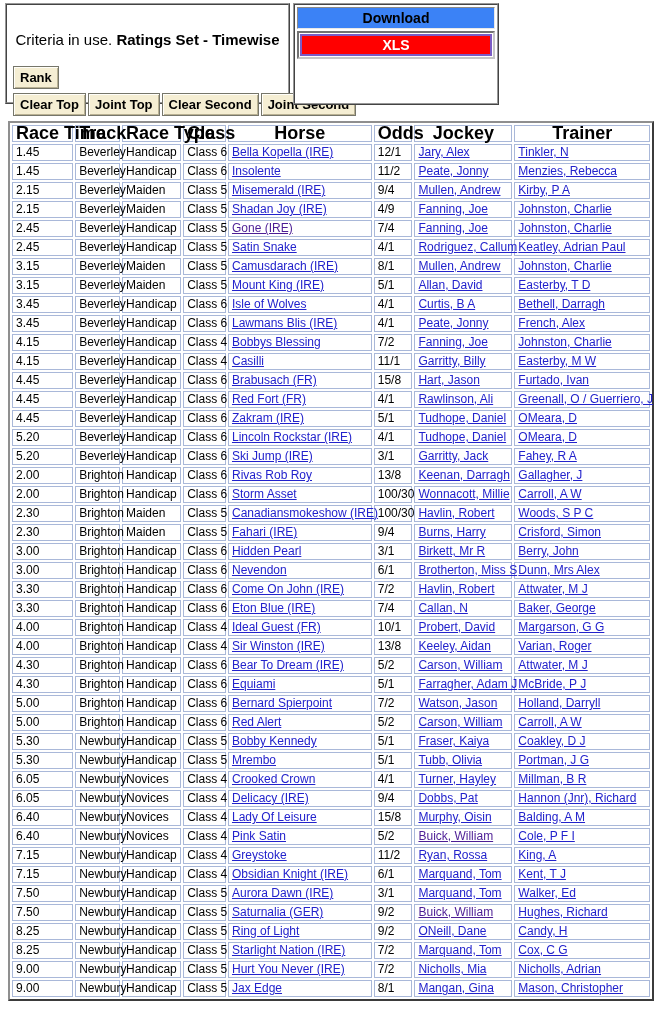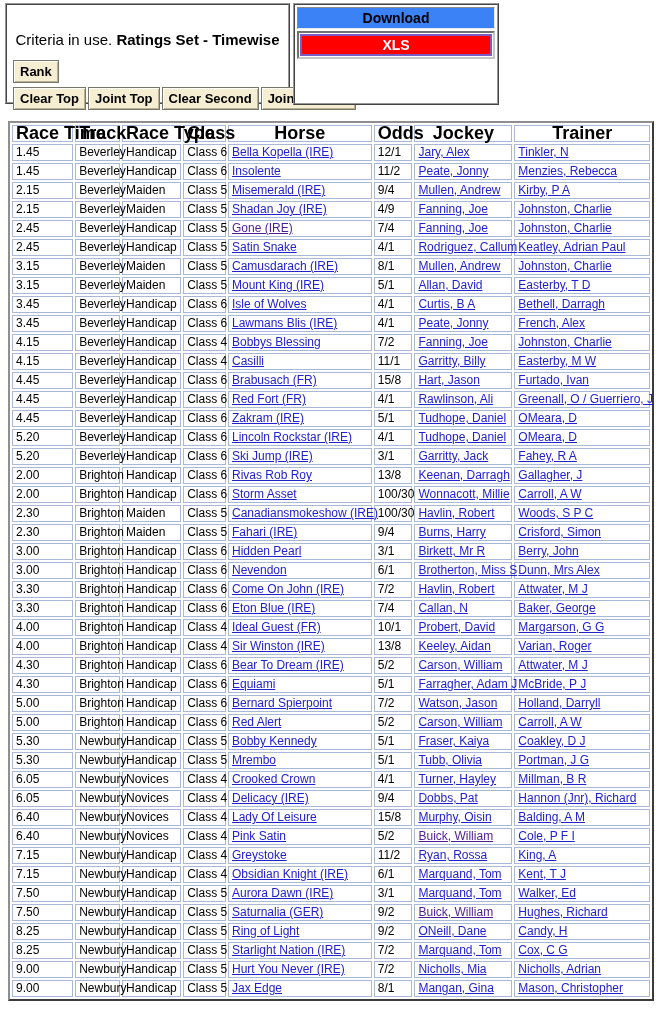--- a/index.html
+++ b/index.html
@@ -3,21 +3,21 @@
 <meta charset="utf-8">
 <style>
   html,body{margin:0;padding:0;background:#fff;color:#000;}
   body{width:661px;font-family:"Liberation Sans",sans-serif;}
 
   
   .top-section{display:flex;align-items:stretch;margin:3px 0 0 5px;}
   .criteria-box{width:269px;height:84px;border:2px ridge #989898;padding:7px 6px 6px 6px;background:#fff;}
   .criteria-line{font-size:15px;margin-top:19px;white-space:nowrap;text-align:center;}
   .bold{font-weight:bold;}
-  .rank-row{margin-top:12px;}
+  .rank-row{margin-top:18px;}
   .clear-row{margin-top:4px;display:flex;gap:2px;}
   .hbtn{font-family:"Liberation Sans",sans-serif;font-weight:bold;font-size:13px;color:#000;
         background:#f5eed3;border:1px solid #76766a;
         box-shadow:inset 1px 1px 0 #fffef8, inset -1px -1px 0 #b9b193;
         padding:3px 6px;cursor:pointer;white-space:nowrap;}
 
   .download-box{width:198px;height:94px;border:2px ridge #989898;margin-left:3px;padding:2px;background:#fff;}
   .dl-header{background:#3b82f6;border:1px solid;border-color:#8a8a8a #e8e8e8 #e8e8e8 #8a8a8a;
              text-align:center;font-weight:bold;font-size:14px;padding:2px 0;}
   .dl-buttons{display:flex;gap:3px;margin-top:2px;}

